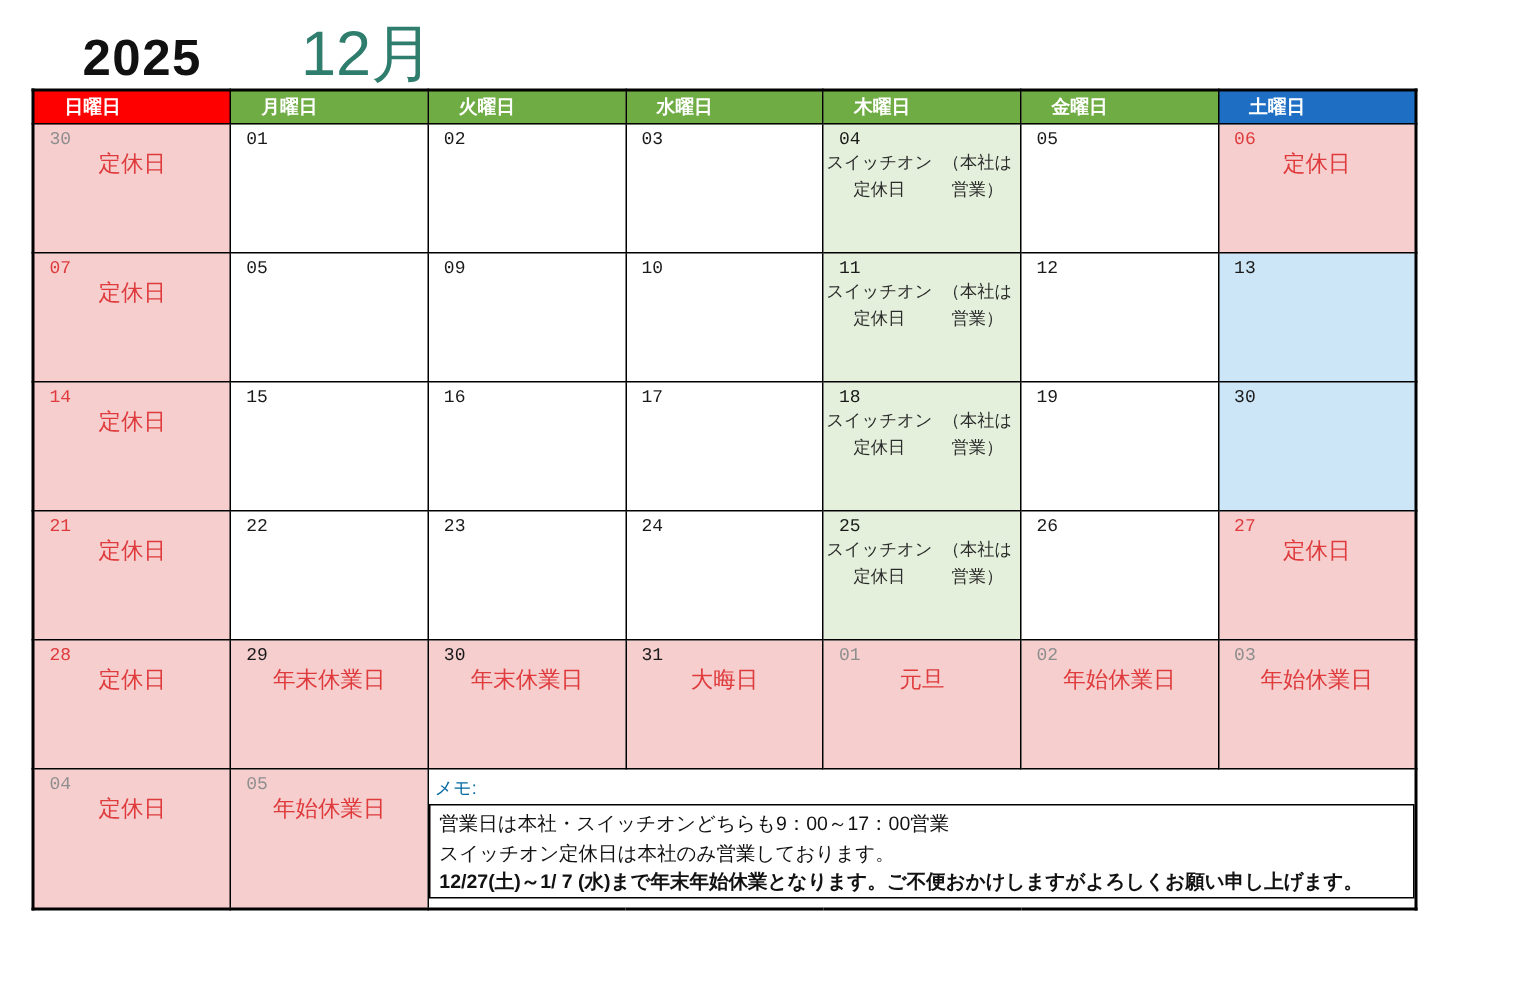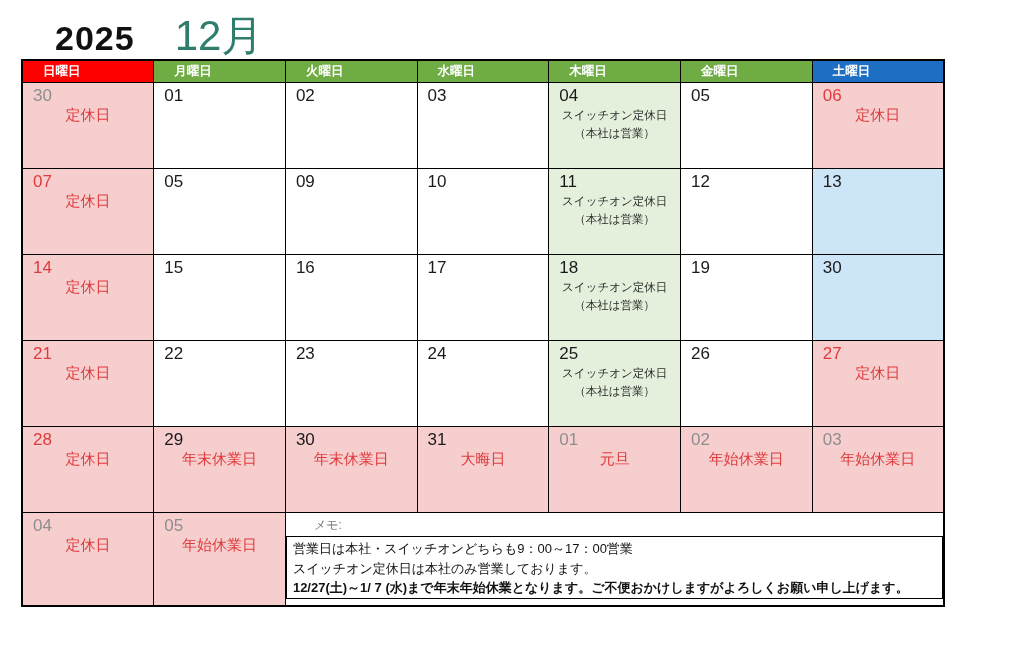--- a/index.html
+++ b/index.html
@@ -1,47 +1,47 @@
 <!DOCTYPE html>
 <html style="--title-month: #2F7E6D; --border: #000000; --header-sunday: #FE0000; --header-weekday: #6FAC44; --header-saturday: #1E6FC4; --cell-pink: #F6CECE; --cell-green: #E4F0DB; --cell-blue: #CDE6F7; --note-red: #DF3A3C; --num-red: #DF3A3C; --num-gray: #8E8E8E; --num-black: #1A1A1A;"><head>
 <meta charset="utf-8">
 <style>
   html,body{margin:0;padding:0;background:#ffffff;}
   body{width:1024px;height:659px;font-family:"Liberation Sans","DejaVu Sans",sans-serif;overflow:hidden;}
   .page{position:relative;width:1024px;height:659px;background:#fff;}
 
-  .title-row{position:absolute;top:8px;left:55px;display:flex;align-items:baseline;gap:40px;}
+  .title-row{position:absolute;top:8px;left:55px;display:flex;align-items:baseline;gap:66px;}
   .year{font-size:34px;font-weight:700;color:#111;letter-spacing:1px;}
   .month{font-size:42px;font-weight:400;color:var(--title-month);}
 
   table.calendar{position:absolute;left:21px;top:59px;width:924px;border-collapse:collapse;table-layout:fixed;border:2px solid var(--border);}
   .calendar th,.calendar td{border:1px solid var(--border);padding:0;}
   .calendar th{height:21px;font-size:12.5px;font-weight:700;color:#ffffff;text-align:left;padding-left:20px;}
   th.wd-sunday{background:var(--header-sunday);}
   th.wd-weekday{background:var(--header-weekday);}
   th.wd-saturday{background:var(--header-saturday);}
 
   tbody tr{height:86px;}
   tbody tr.last{height:93px;}
   td{vertical-align:top;}
   .bg-pink{background:var(--cell-pink);}
   .bg-green{background:var(--cell-green);}
   .bg-blue{background:var(--cell-blue);}
   .bg-white{background:#ffffff;}
 
   .cell-inner{display:flex;flex-direction:column;height:100%;}
-  .daynum{font-size:17px;padding:3px 0 0 10px;}
+  .daynum{font-size:12px;padding:3px 0 0 10px;font-family:Liberation Mono, monospace;}
   .num-black{color:var(--num-black);}
   .num-red{color:var(--num-red);}
   .num-gray{color:var(--num-gray);}
   .note{flex:1;display:flex;align-items:center;justify-content:center;font-size:15px;color:var(--note-red);padding-bottom:8px;}
-  .note-green{flex:1;display:flex;flex-direction:column;align-items:center;justify-content:center;font-size:11.5px;line-height:1.6;color:#2b2b2b;padding-bottom:6px;text-align:center;}
+  .note-green{flex:1;display:flex;align-items:center;justify-content:center;font-size:11.5px;line-height:1.6;color:#2b2b2b;padding-bottom:6px;text-align:center;}
 
   .memo-wrap{display:flex;flex-direction:column;height:100%;}
-  .memo-label{font-size:12px;color:#737373;padding:4px 0 2px 28px;}
+  .memo-label{font-size:12px;color:#0369a1;padding:4px 0 2px 4px;}
   .memo-box{flex:1;border:1.5px solid var(--border);margin:0 0 2px 0;padding:2px 6px 0 6px;font-size:13px;line-height:1.5;color:#111;}
   .memo-line.bold{font-weight:700;}
 </style>
 </head>
 <body>
 
 <div class="page">
   <div class="title-row">
     <span class="year">2025</span>
     <span class="month">12月</span>

